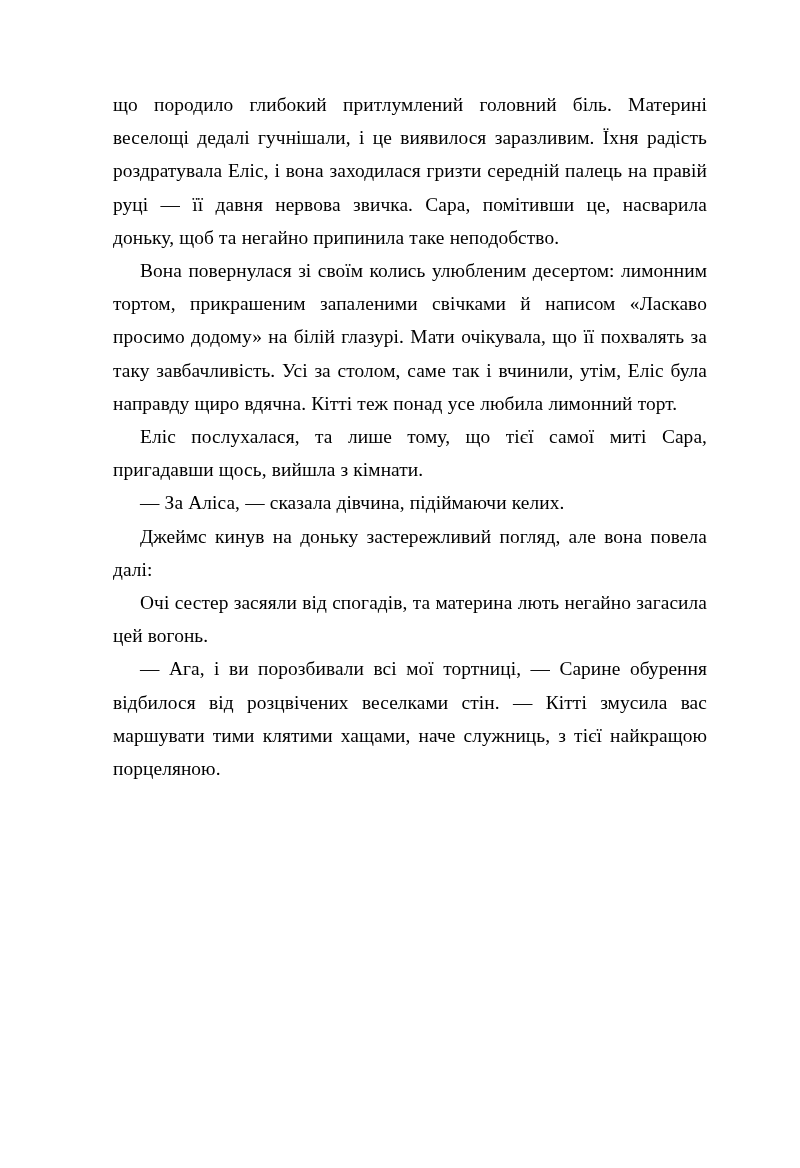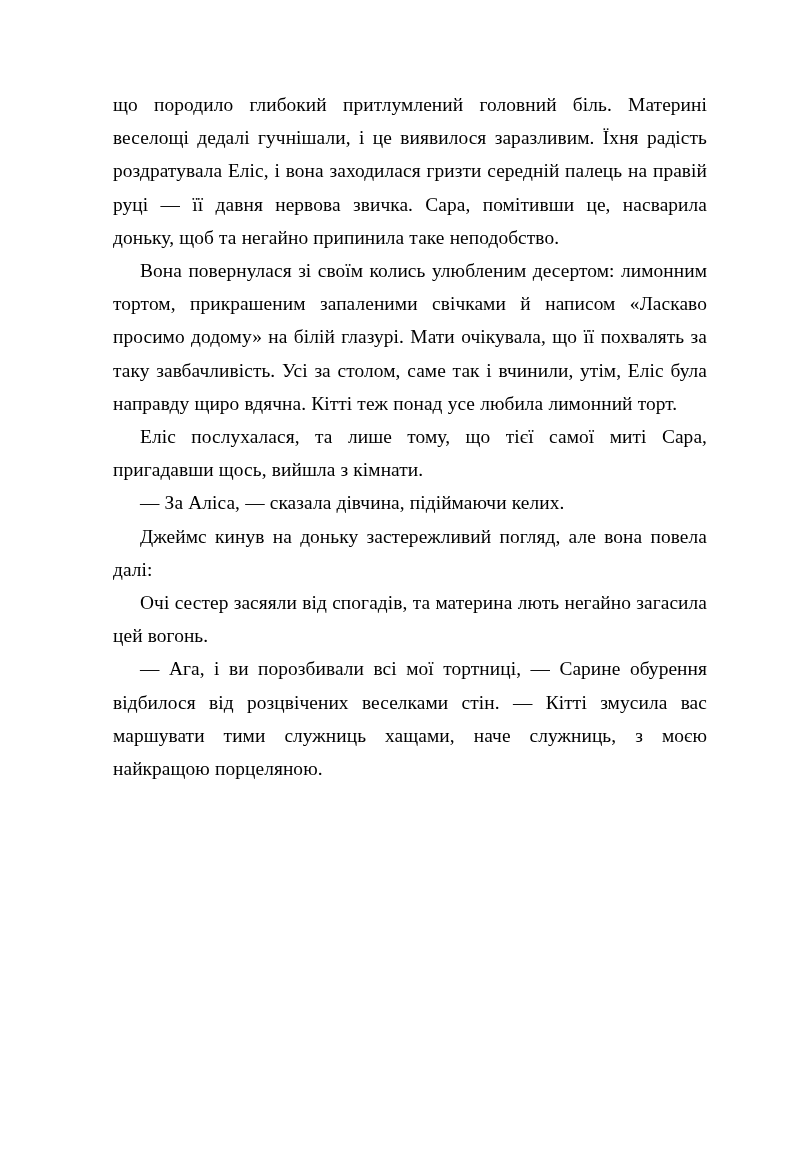--- a/index.html
+++ b/index.html
@@ -67,16 +67,16 @@
 
     <p class="para">Еліс послухалася, та лише тому, що тієї самої миті Сара, пригадавши щось, вийшла з кімнати.</p>
 
     <p class="para">— За Аліса, — сказала дівчина, підіймаючи келих.</p>
 
     <p class="para">Джеймс кинув на доньку застережливий погляд, але вона повела далі:</p>
 
 
     <p class="para">Очі сестер засяяли від спогадів, та материна лють негайно загасила цей вогонь.</p>
 
-    <p class="para">— Ага, і ви порозбивали всі мої тортниці, — Сарине обурення відбилося від розцвічених веселками стін. — Кітті змусила вас маршувати тими служниць хащами, наче служниць, з моєю найкращою порцеляною.</p>
+    <p class="para">— Ага, і ви порозбивали всі мої тортниці, — Сарине обурення відбилося від розцвічених веселками стін. — Кітті змусила вас маршувати тими клятими хащами, наче служниць, з тієї найкращою порцеляною.</p>
 
   </div>
 </div>
 
 </body></html>

